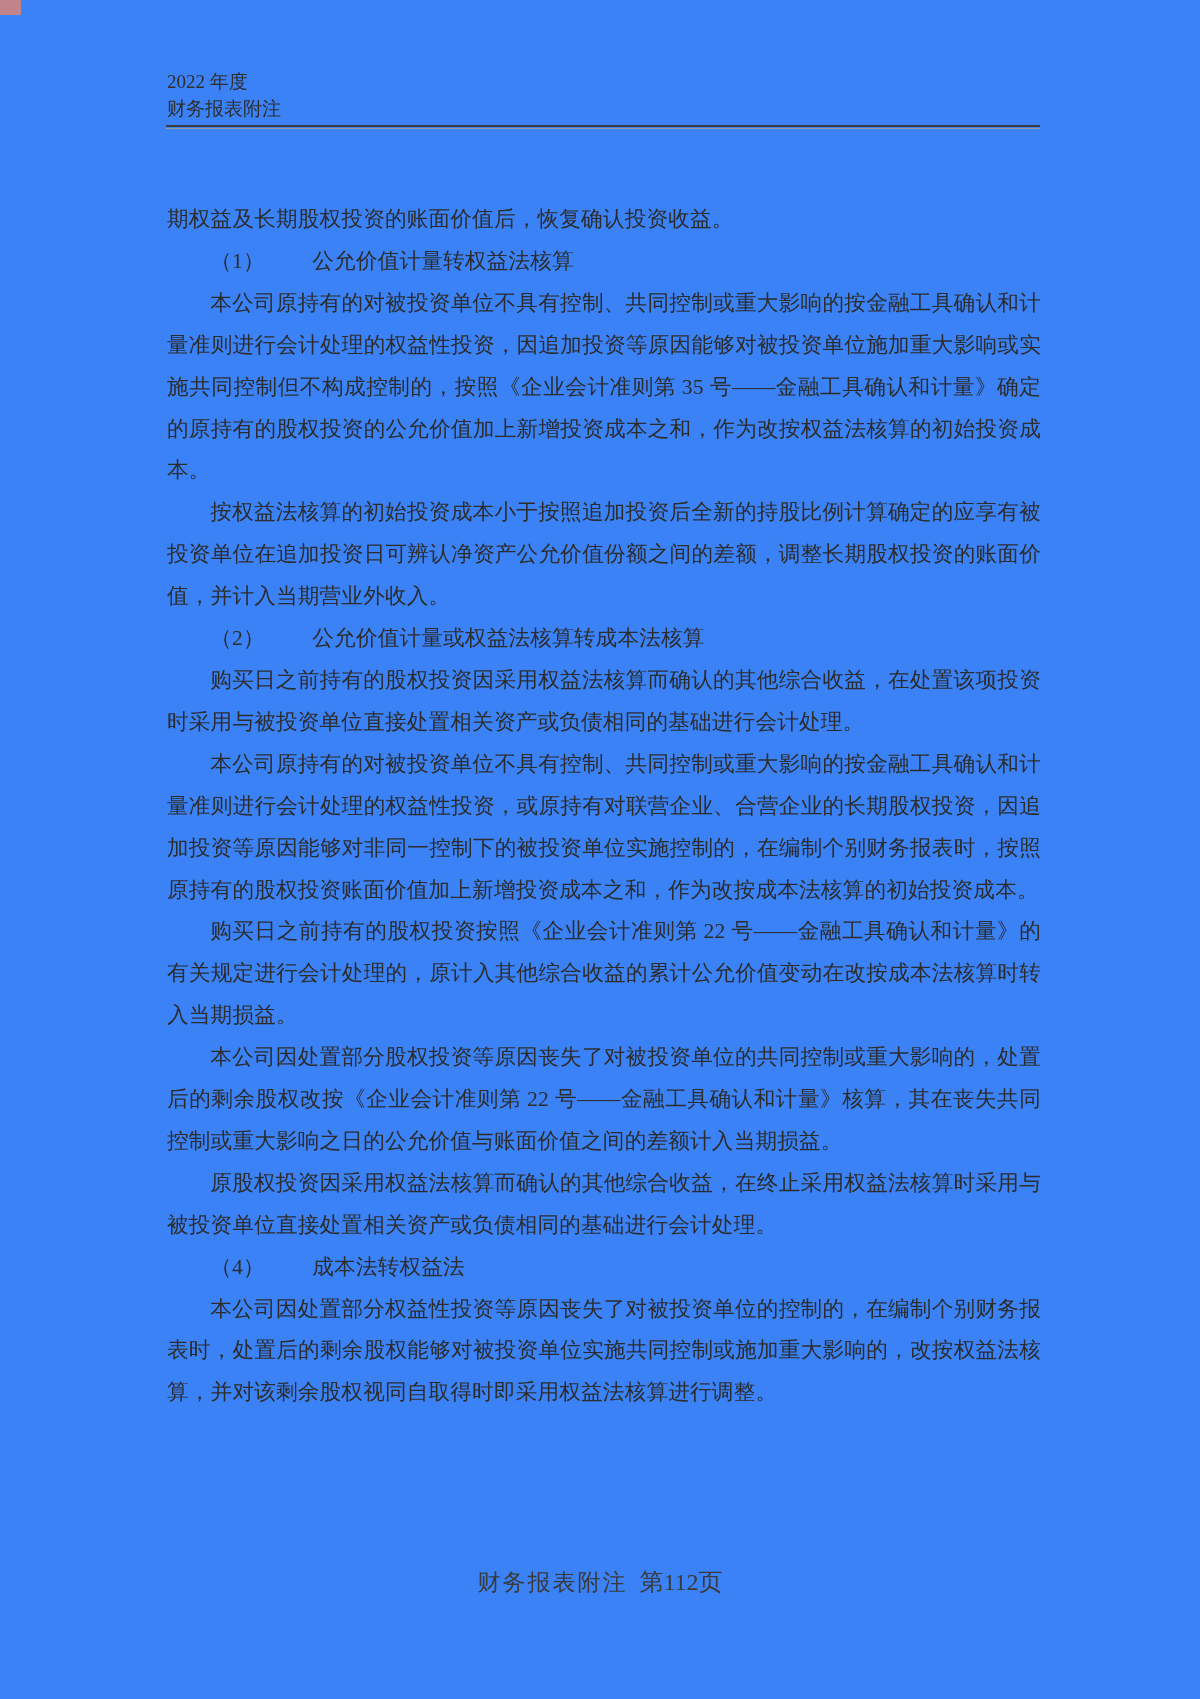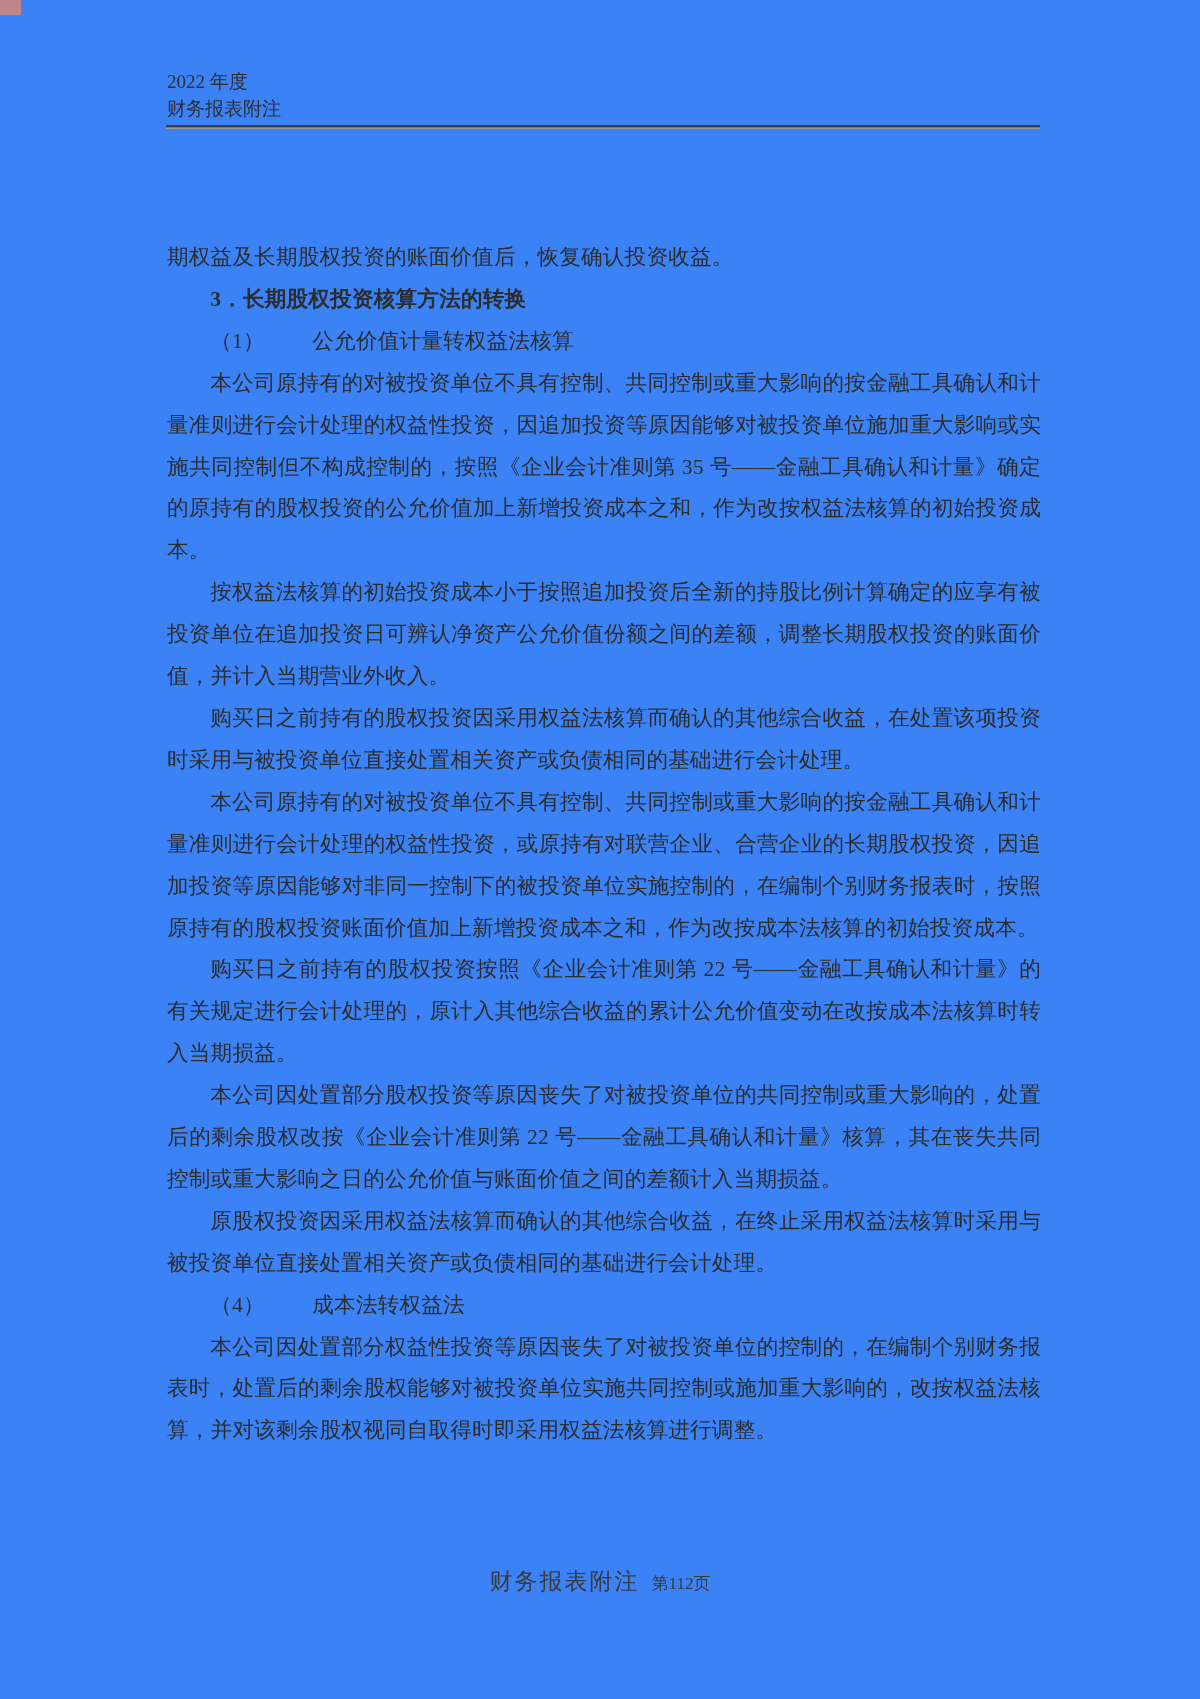--- a/index.html
+++ b/index.html
@@ -37,56 +37,55 @@
   }
   .body-text {
     position: absolute;
     left: 167px; top: 199px;
     width: 874px;
     font-size: 21.6px;
     line-height: 41.9px;
     letter-spacing: 0.2px;
     text-align: justify;
     color: #2c2c2c;
-    margin-top: 38px;
   }
   .blk { text-indent: 2em; }
   .blk.p-cont { text-indent: 0; }
   .blk.h-bold { font-weight: bold; }
   .blk.item .num { margin-right: 2.2em; }
   .footer {
     position: absolute;
     left: 0; top: 1566px;
     width: 1200px;
     text-align: center;
     color: #3a3a3a;
     white-space: nowrap;
   }
   .footer .f-title { font-size: 23px; letter-spacing: 2px; }
-  .footer .f-page { font-size: 17px; margin-left: 8px; }
+  .footer .f-page { font-size: 24px; margin-left: 8px; }
 </style>
 </head>
 <body>
 
 <div class="page">
   <div class="corner-artifact" style="background: rgb(238, 132, 101);"></div>
 
   <div class="header">
     <div>2022 年度</div>
     <div>财务报表附注</div>
   </div>
 
   <div class="header-rule"></div>
 
   <div class="body-text">
       <p class="blk p-cont">期权益及长期股权投资的账面价值后，恢复确认投资收益。</p>
-      <p class="blk h-bold"><span class="num">3．</span><span>长期股权投资核算方法的转换</span></p>
       <p class="blk item"><span class="num">（1）</span><span>公允价值计量转权益法核算</span></p>
       <p class="blk p">本公司原持有的对被投资单位不具有控制、共同控制或重大影响的按金融工具确认和计量准则进行会计处理的权益性投资，因追加投资等原因能够对被投资单位施加重大影响或实施共同控制但不构成控制的，按照《企业会计准则第 35 号——金融工具确认和计量》确定的原持有的股权投资的公允价值加上新增投资成本之和，作为改按权益法核算的初始投资成本。</p>
       <p class="blk p">按权益法核算的初始投资成本小于按照追加投资后全新的持股比例计算确定的应享有被投资单位在追加投资日可辨认净资产公允价值份额之间的差额，调整长期股权投资的账面价值，并计入当期营业外收入。</p>
+      <p class="blk item"><span class="num">（2）</span><span>公允价值计量或权益法核算转成本法核算</span></p>
       <p class="blk p">购买日之前持有的股权投资因采用权益法核算而确认的其他综合收益，在处置该项投资时采用与被投资单位直接处置相关资产或负债相同的基础进行会计处理。</p>
       <p class="blk p">本公司原持有的对被投资单位不具有控制、共同控制或重大影响的按金融工具确认和计量准则进行会计处理的权益性投资，或原持有对联营企业、合营企业的长期股权投资，因追加投资等原因能够对非同一控制下的被投资单位实施控制的，在编制个别财务报表时，按照原持有的股权投资账面价值加上新增投资成本之和，作为改按成本法核算的初始投资成本。</p>
       <p class="blk p">购买日之前持有的股权投资按照《企业会计准则第 22 号——金融工具确认和计量》的有关规定进行会计处理的，原计入其他综合收益的累计公允价值变动在改按成本法核算时转入当期损益。</p>
       <p class="blk p">本公司因处置部分股权投资等原因丧失了对被投资单位的共同控制或重大影响的，处置后的剩余股权改按《企业会计准则第 22 号——金融工具确认和计量》核算，其在丧失共同控制或重大影响之日的公允价值与账面价值之间的差额计入当期损益。</p>
       <p class="blk p">原股权投资因采用权益法核算而确认的其他综合收益，在终止采用权益法核算时采用与被投资单位直接处置相关资产或负债相同的基础进行会计处理。</p>
       <p class="blk item"><span class="num">（4）</span><span>成本法转权益法</span></p>
       <p class="blk p">本公司因处置部分权益性投资等原因丧失了对被投资单位的控制的，在编制个别财务报表时，处置后的剩余股权能够对被投资单位实施共同控制或施加重大影响的，改按权益法核算，并对该剩余股权视同自取得时即采用权益法核算进行调整。</p>
     </div>
 
   <div class="footer">

